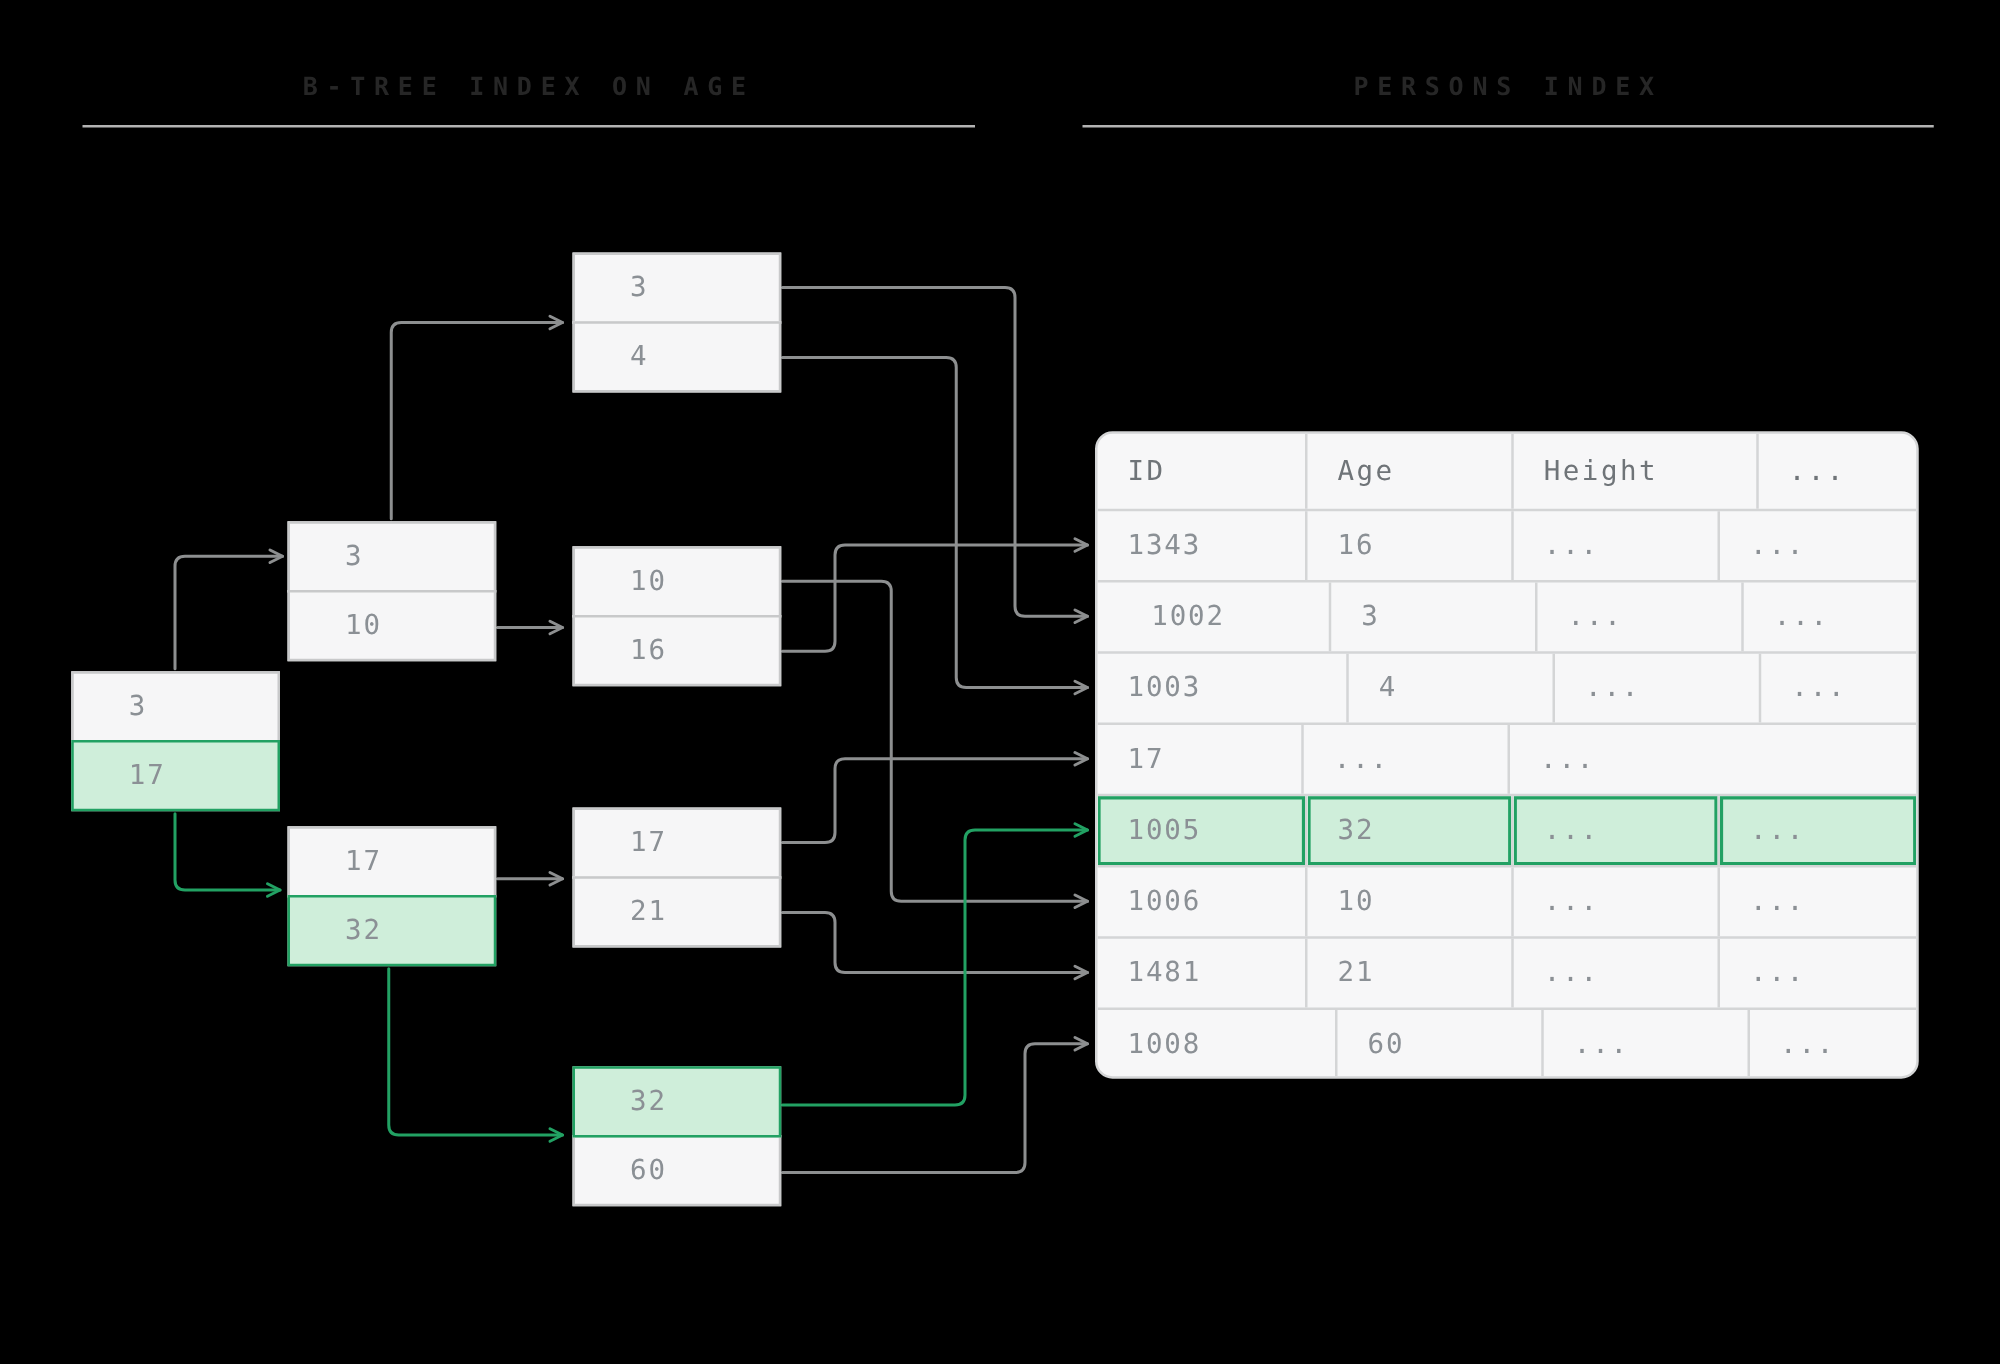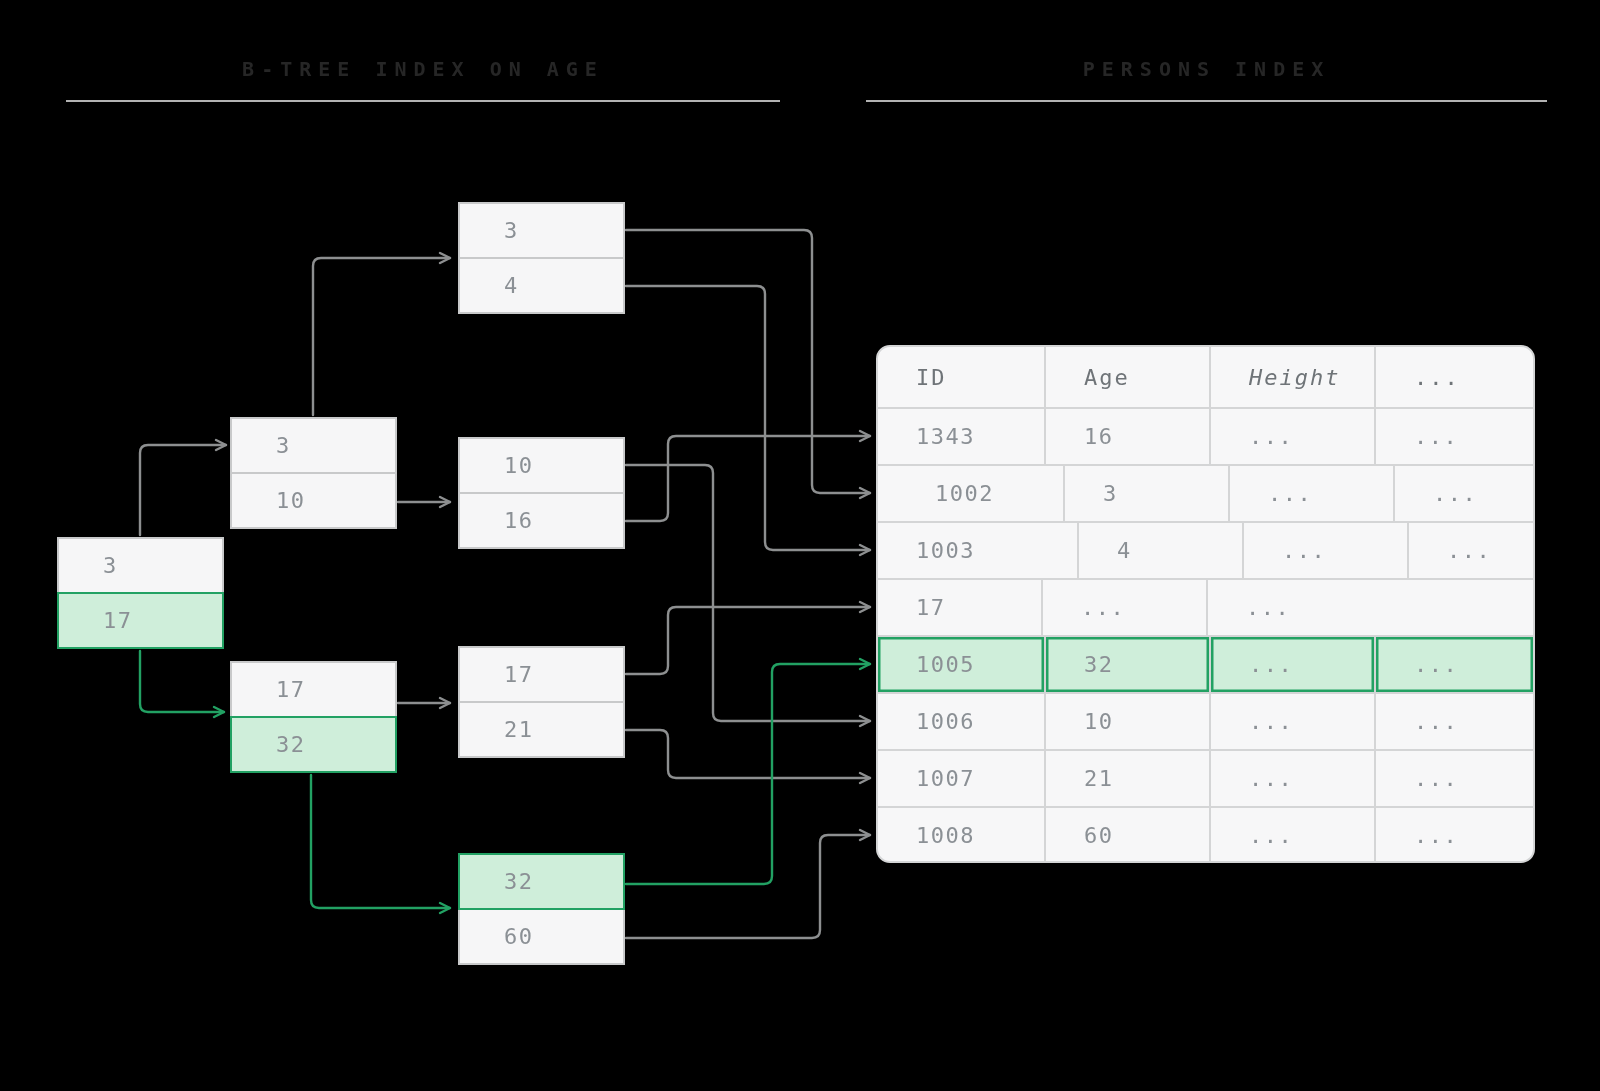--- a/index.html
+++ b/index.html
@@ -45,21 +45,21 @@
     position:relative;z-index:2;
   }
   #ptable{
     position:absolute;left:876px;top:345px;width:659px;height:518px;
     box-sizing:border-box;background:var(--c-table-fill);
     border:2px solid var(--c-grid);border-radius:14px;overflow:hidden;
   }
   .prow{display:flex;width:100%;box-sizing:border-box;}
   .pcell{
     box-sizing:border-box;height:100%;
-    display:flex;align-items:center;padding-left:38px;
+    display:flex;align-items:center;padding-left:24px;
     color:var(--c-text);font-size:22px;letter-spacing:1.5px;
     border-right:2px solid var(--c-grid);
   }
   .pcell:last-child{border-right:none;}
   .prow{border-top:2px solid var(--c-grid);}
   .prow.head{border-top:none;height:60px;}
   .prow.body{height:57px;}
   .prow.head .pcell{color:var(--c-header-text);letter-spacing:2px;}
   .prow.hl .pcell{
     background:var(--c-green-fill);
@@ -131,21 +131,21 @@
       <div class="tnode" style="left: 458px; top: 853px;">
         <div class="tcell hl">32</div>
         <div class="tcell">60</div>
       </div>
     </div>
 
   <div id="ptable">
       <div class="prow head">
         <div class="pcell" style="width: 168px;">ID</div>
         <div class="pcell" style="width: 165px;">Age</div>
-        <div class="pcell" style="width: 165px; font-style: italic;">Height</div>
+        <div class="pcell" style="width: 196px;">Height</div>
         <div class="pcell" style="width: 157px; flex: 1 1 0%;">...</div>
       </div>
       <div class="prow body">
         <div class="pcell" style="width: 168px;">1343</div>
         <div class="pcell" style="width: 165px;">16</div>
         <div class="pcell" style="width: 165px;">...</div>
         <div class="pcell" style="width: 157px; flex: 1 1 0%;">...</div>
       </div>
       <div class="prow body">
         <div class="pcell" style="width: 168px; margin-left: 19px;">1002</div>
@@ -170,26 +170,26 @@
         <div class="pcell" style="width: 165px;">...</div>
         <div class="pcell" style="width: 157px; flex: 1 1 0%;">...</div>
       </div>
       <div class="prow body">
         <div class="pcell" style="width: 168px;">1006</div>
         <div class="pcell" style="width: 165px;">10</div>
         <div class="pcell" style="width: 165px;">...</div>
         <div class="pcell" style="width: 157px; flex: 1 1 0%;">...</div>
       </div>
       <div class="prow body">
-        <div class="pcell" style="width: 168px;">1007</div>
+        <div class="pcell" style="width: 168px;">1481</div>
         <div class="pcell" style="width: 165px;">21</div>
         <div class="pcell" style="width: 165px;">...</div>
         <div class="pcell" style="width: 157px; flex: 1 1 0%;">...</div>
       </div>
       <div class="prow body">
-        <div class="pcell" style="width: 168px;">1008</div>
+        <div class="pcell" style="width: 192px;">1008</div>
         <div class="pcell" style="width: 165px;">60</div>
         <div class="pcell" style="width: 165px;">...</div>
         <div class="pcell" style="width: 157px; flex: 1 1 0%;">...</div>
       </div>
     </div>
 
 </div>
 
 </body></html>

